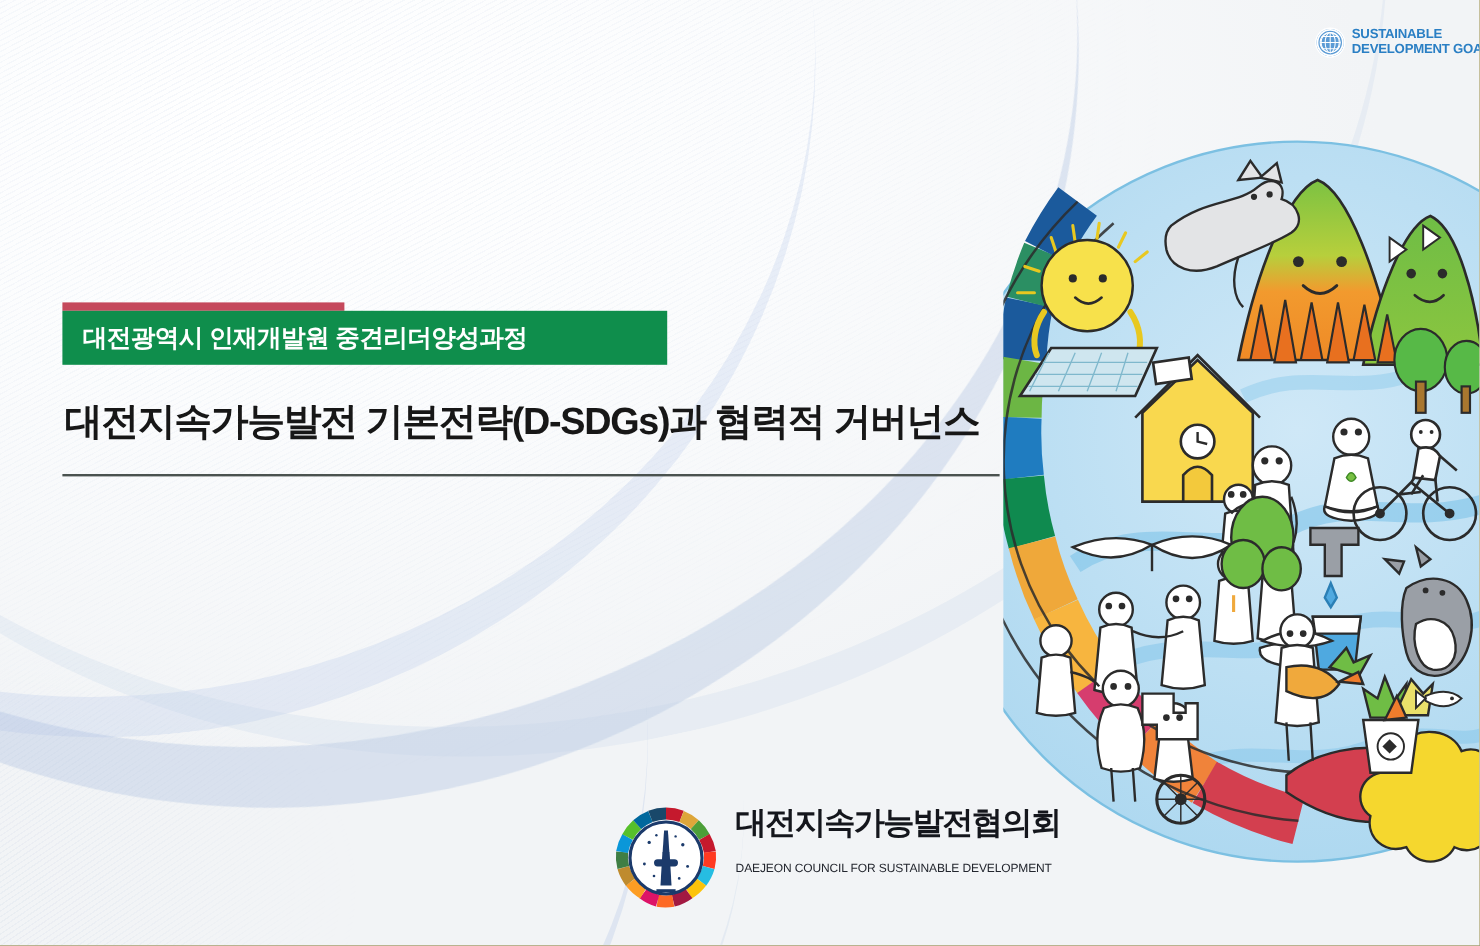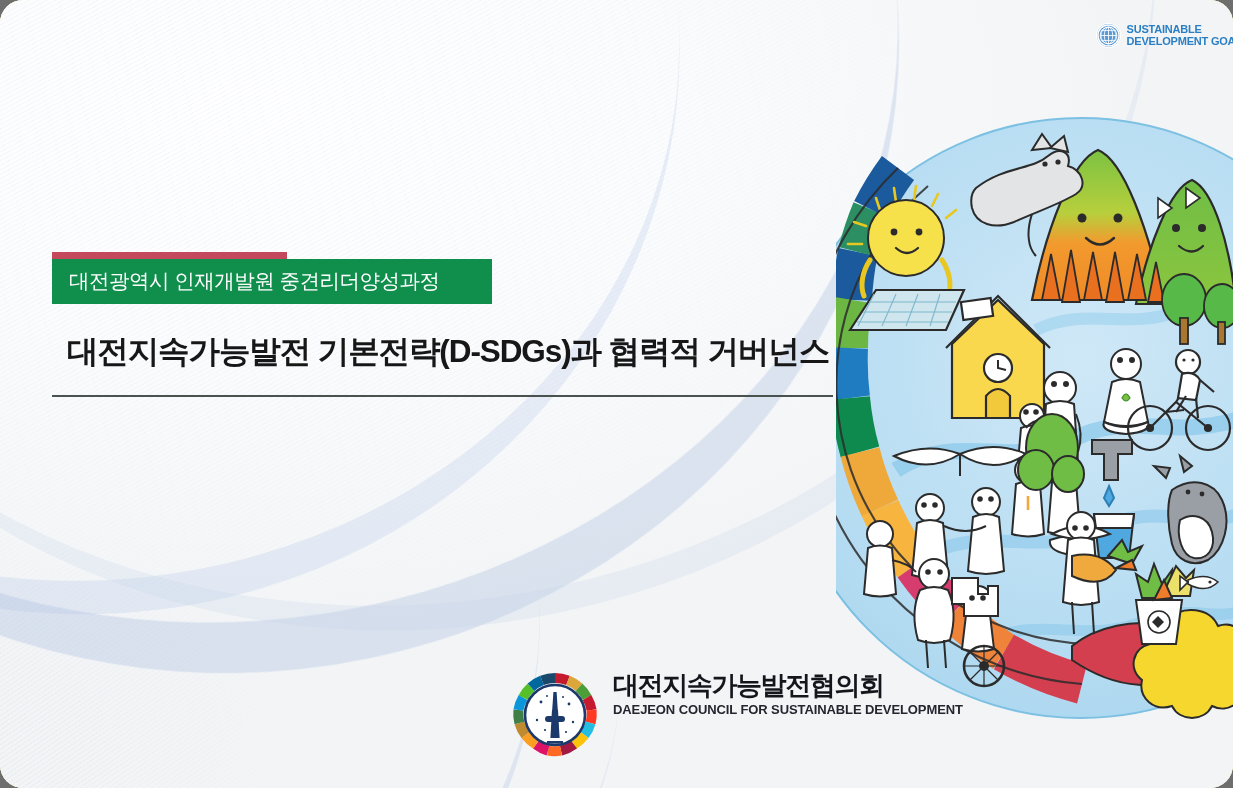--- a/index.html
+++ b/index.html
@@ -8,21 +8,20 @@
     padding: 0;
     background: #6e6e6e;
   }
   .slide {
     position: relative;
     width: 1233px;
     height: 788px;
     overflow: hidden;
     background: #fde047;
     font-family: "Liberation Sans", "DejaVu Sans", sans-serif;
-    border-radius: 23px;
   }
 
   
   .bg-base {
     position: absolute;
     inset: 0;
     background:
       radial-gradient(ellipse 900px 520px at 20% 14%, #ffffff 0%, #fbfcfd 45%, #f2f4f6 100%),
       linear-gradient(160deg, #f7f9fb 0%, #f1f3f5 55%, #eef0f3 100%);
   }
@@ -104,35 +103,34 @@
   .kicker-bar {
     width: 235px;
     height: 7px;
     background: #c5495c;
   }
   .kicker {
     display: block;
     background: #0f8e4c;
     color: #ffffff;
     font-size: 20.5px;
-    font-weight: normal;
+    font-weight: bold;
     letter-spacing: -0.5px;
     padding: 8px 16px 9px 17px;
-    width: 440px;
+    width: 504px;
     box-sizing: border-box;
     white-space: nowrap;
   }
   .main-title {
     margin: 27px 0 0 2px;
     font-size: 31.5px;
     font-weight: bold;
     color: #171717;
     letter-spacing: -1.1px;
     white-space: nowrap;
-    text-align: center;
   }
   .rule {
     margin-top: 22px;
     width: 781px;
     height: 2px;
     background: #4a524f;
   }
   .meta-line {
     margin: 20px 0 0 4px;
     font-size: 18.5px;
@@ -154,23 +152,23 @@
   .logo-mark { position: relative; width: 86px; height: 86px; }
   .logo-text-kr {
     font-size: 26px;
     font-weight: bold;
     color: #14161c;
     letter-spacing: -1.4px;
     line-height: 1.05;
     white-space: nowrap;
   }
   .logo-text-en {
-    margin-top: 3px;
-    font-size: 13px;
-    font-weight: bold;
+    margin-top: 20px;
+    font-size: 10px;
+    font-weight: normal;
     color: #23262e;
     letter-spacing: -0.1px;
     white-space: nowrap;
   }
 
   
   .un-badge {
     position: absolute;
     right: -16px;
     top: 22px;

